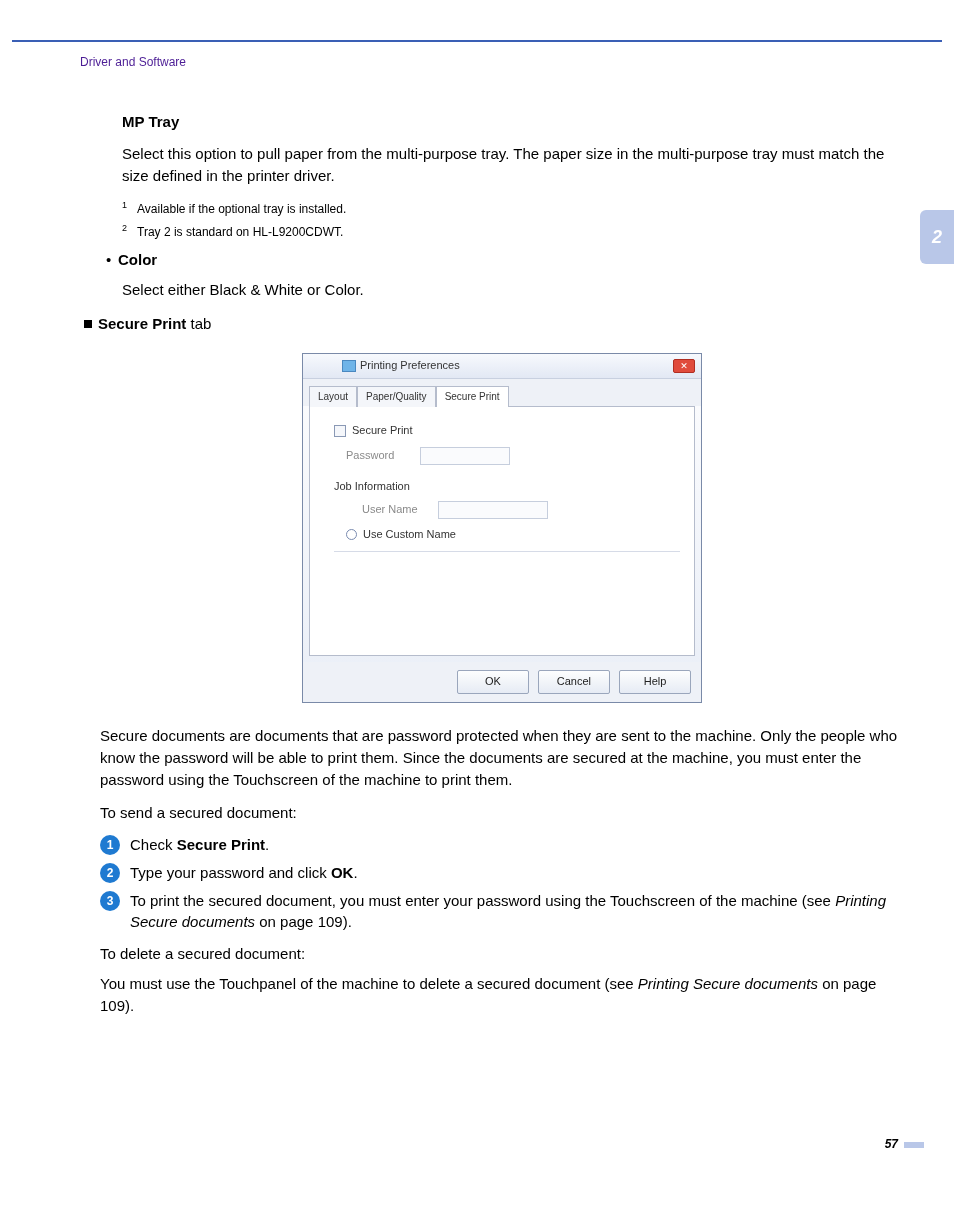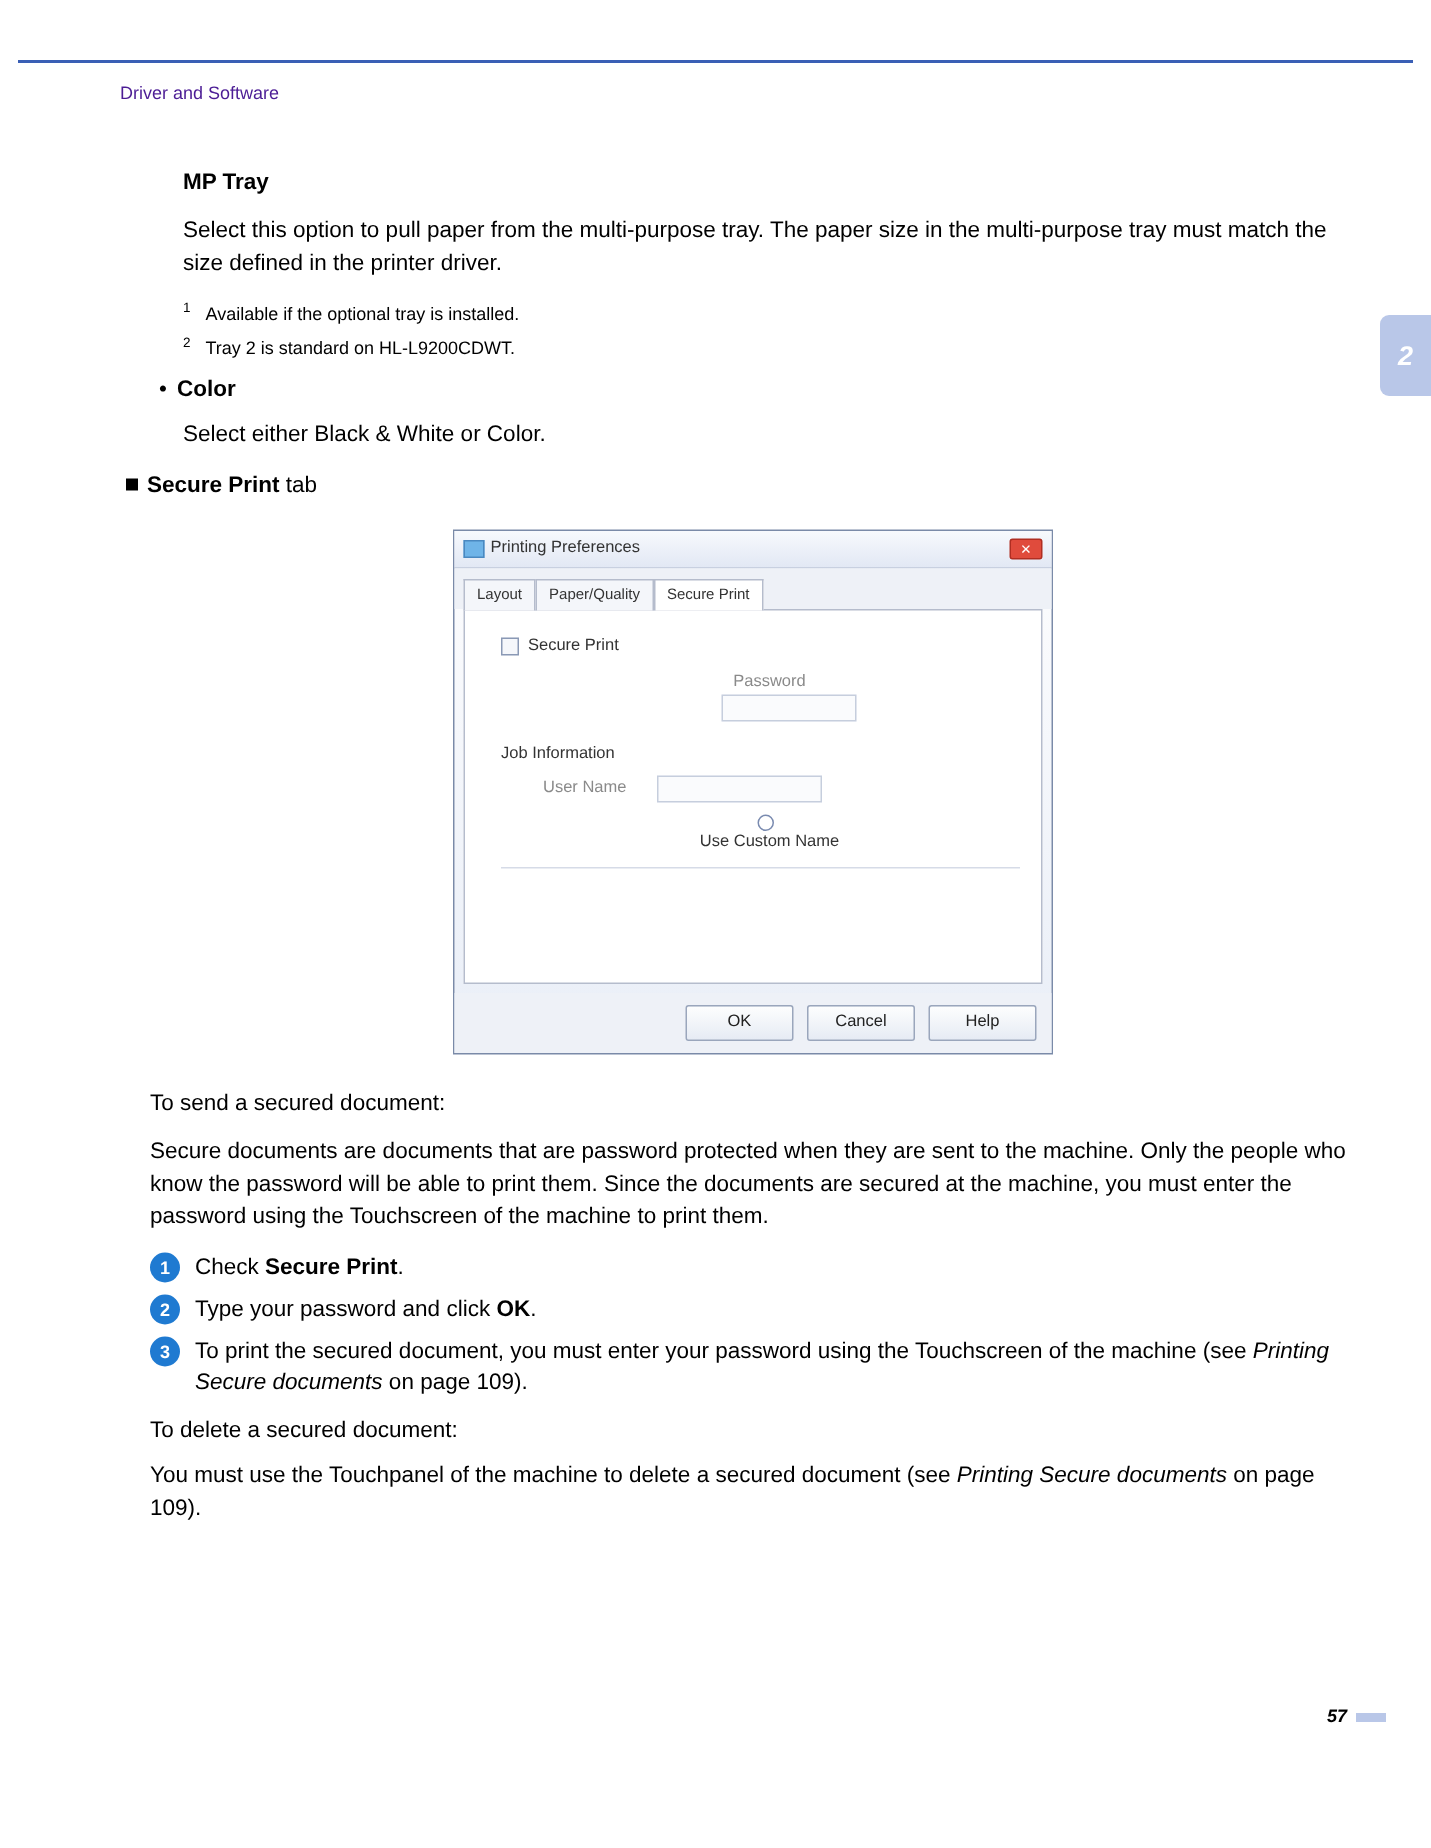--- a/index.html
+++ b/index.html
@@ -93,21 +93,21 @@
     vertical-align: top;
   }
   .dlg-title {
     background: linear-gradient(#f7f9fd, #e2e8f4);
     padding: 4px 6px;
     border-bottom: 1px solid #c8d0e0;
     display: flex;
     align-items: center;
     justify-content: space-between;
   }
-  .dlg-title-left { display: flex; align-items: center; gap: 4px; }
+  .dlg-title-left { display: flex; align-items: center; gap: 4px; margin-left: 33px; }
   .dlg-printer-icon {
     width: 14px; height: 12px;
     background: #6fb4e8;
     border: 1px solid #4a88c0;
     display: inline-block;
   }
   .dlg-close {
     display: inline-block;
     width: 22px; height: 14px;
     background: #e04b3c;
@@ -169,21 +169,21 @@
   }
   .dlg-label-dark { color: #333; }
   .dlg-input {
     width: 90px; height: 18px;
     border: 1px solid #c6cedd;
     background: #fafbfd;
     margin-left: 26px;
   }
   .dlg-input.wide { width: 110px; margin-left: 20px; }
   .dlg-section-title { color: #333; margin: 14px 0 6px 0; }
-  .dlg-sub { margin-left: 12px; flex-direction: column; }
+  .dlg-sub { margin-left: 12px; }
   .dlg-sub2 { margin-left: 28px; }
   .dlg-hr { border: none; border-top: 1px solid #d6dbe7; margin-top: 8px; }
   .dlg-buttons {
     background: #eef1f7;
     padding: 8px 10px;
     text-align: right;
   }
   .dlg-btn {
     display: inline-block;
     border: 1px solid #9aa6bc;
@@ -298,22 +298,22 @@
         <hr class="dlg-hr">
       </div>
       <div class="dlg-buttons">
         <span class="dlg-btn">OK</span>
         <span class="dlg-btn">Cancel</span>
         <span class="dlg-btn">Help</span>
       </div>
     </div>
   </div>
 
+  <div style="margin-bottom:12px;">Secure documents are documents that are password protected when they are sent to the machine. Only the people who know the password will be able to print them. Since the documents are secured at the machine, you must enter the password using the Touchscreen of the machine to print them.</div>
   <div style="margin-bottom:10px;">To send a secured document:</div>
-  <div style="margin-bottom:12px;">Secure documents are documents that are password protected when they are sent to the machine. Only the people who know the password will be able to print them. Since the documents are secured at the machine, you must enter the password using the Touchscreen of the machine to print them.</div>
 
   <div class="step-row">
     <div class="step-num">1</div>
     <div class="step-text">
       <span>Check </span><span class="em-bold">Secure Print</span><span>.</span>
     </div>
   </div>
 
   <div class="step-row">
     <div class="step-num">2</div>

